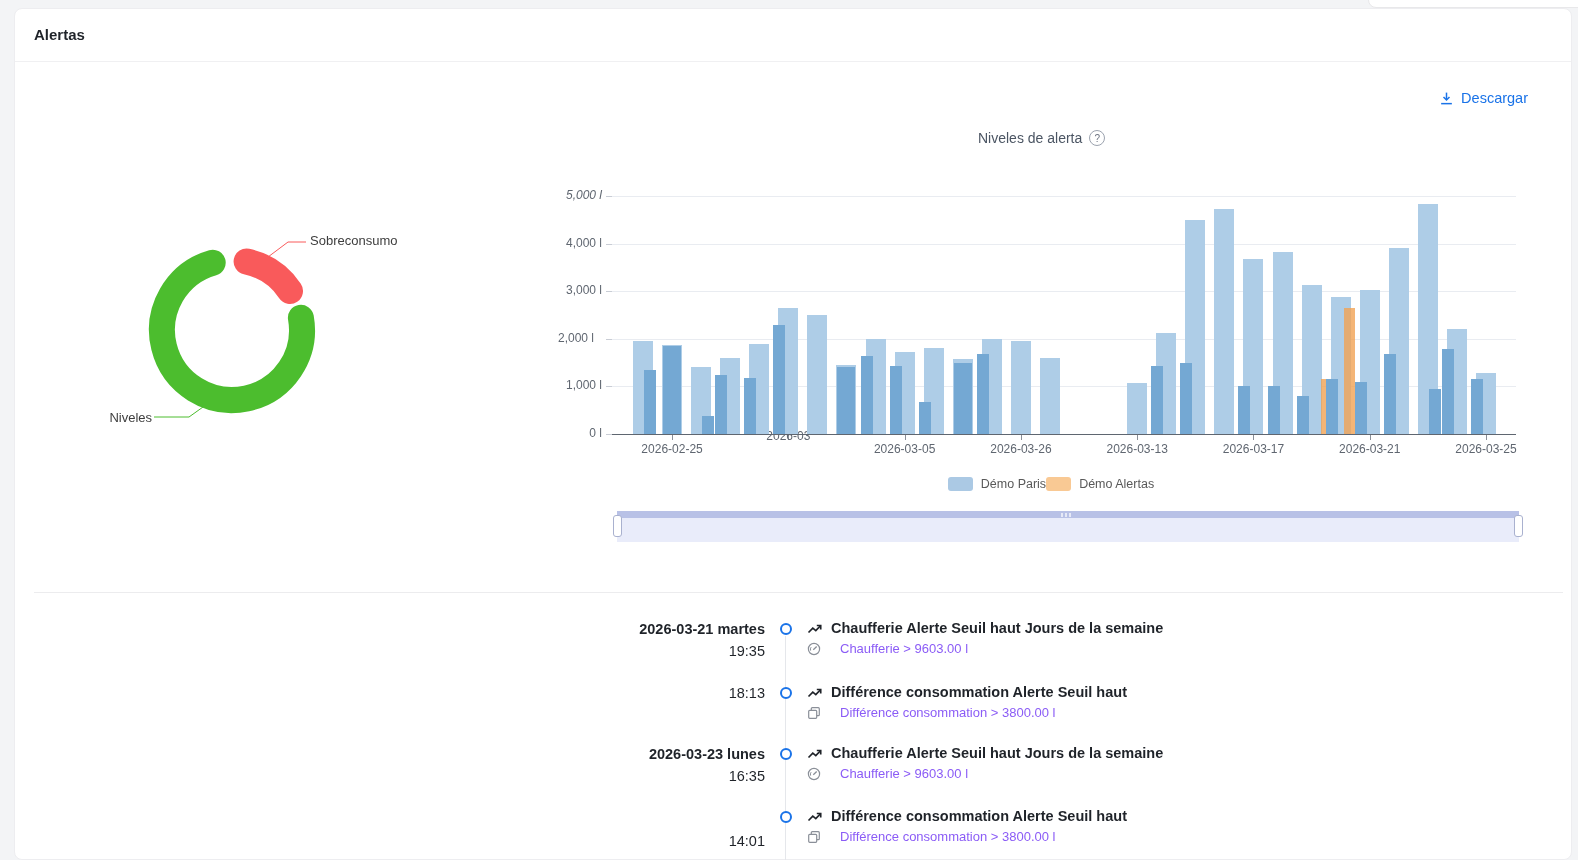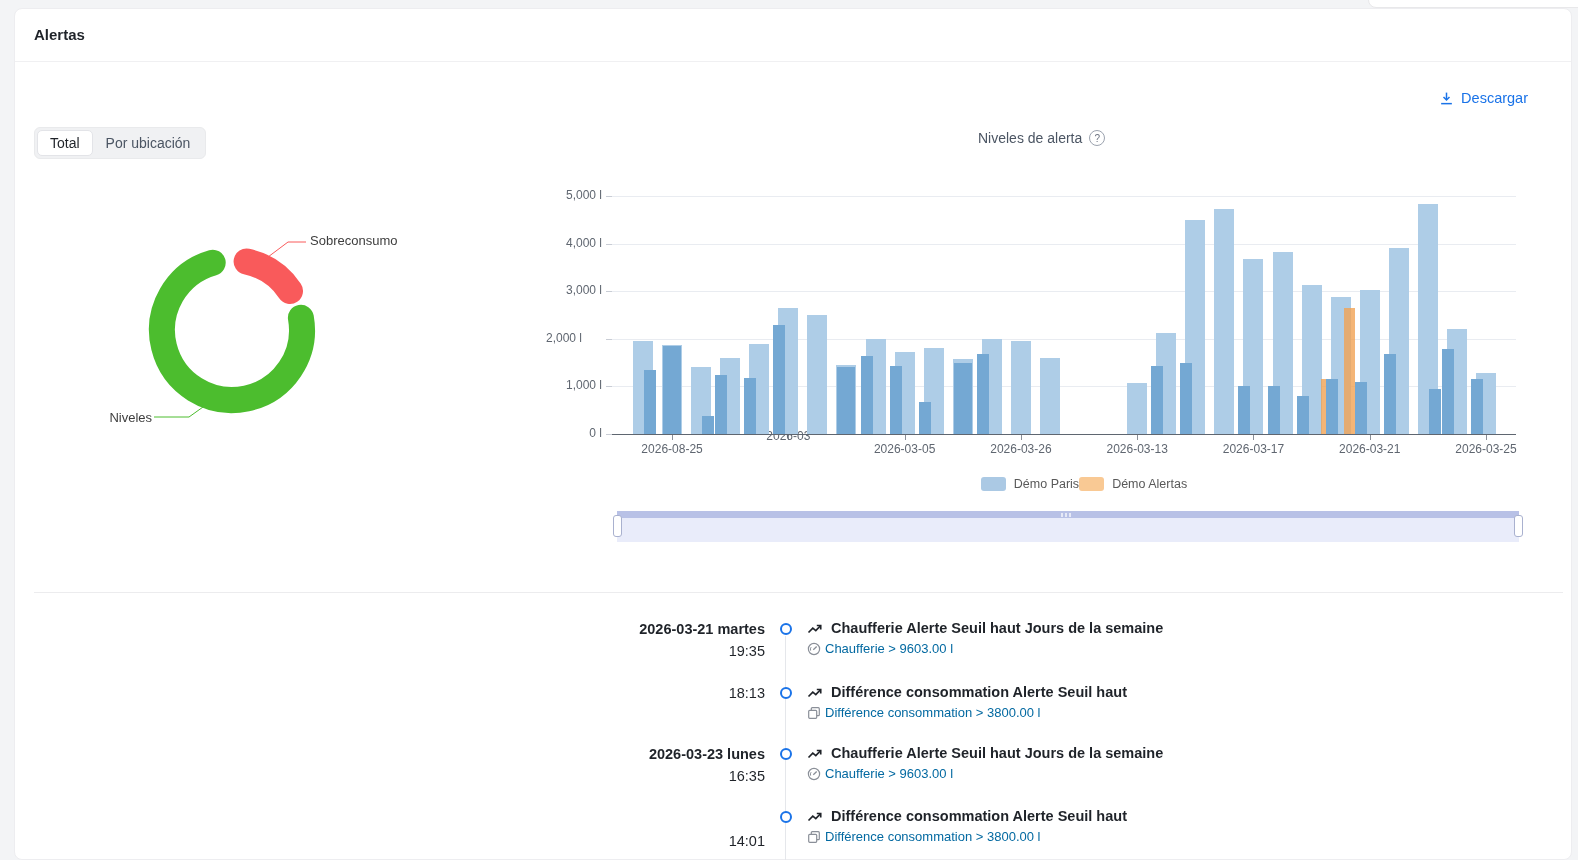--- a/index.html
+++ b/index.html
@@ -31,21 +31,21 @@
           font-size:10px; color:#6b7280; display:flex; align-items:center; justify-content:center; cursor:pointer; }
 
   .gridline { position:absolute; height:1px; background:#e9ecf1; }
   .axis-line { position:absolute; height:1px; background:#5f6670; }
   .bar { position:absolute; }
   .axis-label { position:absolute; font-size:12px; color:#5f6670; }
   .ylab { text-align:right; }
   .xlab { text-align:center; }
   .tickmark { position:absolute; background:#8a8f98; }
 
-  .legend { position:absolute; left:632px; top:477px; width:904px; display:flex; justify-content:center; z-index:2; }
+  .legend { position:absolute; left:599px; top:477px; width:904px; display:flex; justify-content:center; z-index:2; }
   .legend-item { display:flex; align-items:center; gap:8px; cursor:pointer; }
   .legend-swatch { width:25px; height:14px; border-radius:3px; }
   .legend-label { font-size:12.5px; color:#595959; }
 
   .dz { position:absolute; left:617px; top:511px; width:902px; height:31px; z-index:2; }
   .dz-bar { position:absolute; left:0; top:0; width:902px; height:7px; background:#b8c1e6; }
   .dz-body { position:absolute; left:0; top:7px; width:902px; height:24px; background:#e9ecfa; }
   .dz-grip { position:absolute; left:444px; top:1.5px; display:flex; gap:2px; }
   .dz-grip span { display:block; width:2px; height:4px; background:#e6e9f6; }
   .dz-handle { position:absolute; width:9px; height:22px; top:4px; background:#ffffff;
@@ -54,22 +54,22 @@
   .section-divider { position:absolute; left:34px; top:592px; width:1529px; height:1px; background:#ececee; }
 
   .tl-line { position:absolute; left:785px; top:636px; width:1px; height:224px; background:#e5e7eb; }
   .tl-node { position:absolute; left:780px; width:12px; height:12px; border:2px solid #1a73e8;
           background:#fff; border-radius:50%; z-index:2; }
   .tl-date { position:absolute; left:470px; width:295px; text-align:right; font-size:14.5px;
           font-weight:bold; color:#1f2329; }
   .tl-time { position:absolute; left:470px; width:295px; text-align:right; font-size:14.5px; color:#1f2329; }
   .tl-title { position:absolute; left:807px; display:flex; align-items:center; gap:9px;
           font-size:14.5px; font-weight:bold; color:#1f2329; }
-  .tl-sub { position:absolute; left:807px; display:flex; align-items:center; gap:4px;
-          font-size:13px; color:#0369a1; }
+  .tl-sub { position:absolute; left:807px; display:flex; align-items:center; gap:19px;
+          font-size:13px; color:#8b5cf6; }
 </style>
 </head>
 <body>
 
 <div id="root">
   <div class="top-sliver"></div>
   <div class="card"></div>
 
   <div class="card-title">Alertas</div>
   <div class="header-divider"></div>
@@ -78,24 +78,20 @@
     <span style="display:flex;">
       <svg width="15" height="15" viewBox="0 0 14 14" fill="none">
         <path d="M7 1.5 V8" stroke="#1a73e8" stroke-width="1.4"></path>
         <path d="M4.2 5.6 L7 8.4 L9.8 5.6" stroke="#1a73e8" stroke-width="1.4" fill="none"></path>
         <path d="M2 11.8 H12" stroke="#1a73e8" stroke-width="1.4"></path>
       </svg>
     </span>
     <span>Descargar</span>
   </div>
 
-  <div class="tabs">
-    <div class="tab active">Total</div>
-    <div class="tab">Por ubicación</div>
-  </div>
 
   <svg style="position:absolute; left:90px; top:225px; z-index:2;" width="330" height="215" viewBox="0 0 330 215" fill="none">
     <path d="M 210.9 92.8 A 70 70 0 1 1 122.7 37.7" stroke="#4cbd2e" stroke-width="26" stroke-linecap="round"></path>
     <path d="M 156.6 36.5 A 70 70 0 0 1 200.0 65.9" stroke="#f95a5b" stroke-width="26" stroke-linecap="round"></path>
     <polyline points="178,32 198,17 216,17" stroke="#f95a5b" stroke-width="1"></polyline>
     <polyline points="120,177 99,192 64,192" stroke="#4cbd2e" stroke-width="1"></polyline>
   </svg>
   <div class="donut-label" style="left:310px; top:233px; z-index:2;">Sobreconsumo</div>
   <div class="donut-label" style="left:60px; top:410px; width:92px; text-align:right; z-index:2;">Niveles</div>
 
@@ -105,33 +101,33 @@
   </div>
 
   <div id="bar-chart" style="position:absolute; left:0; top:0; width:1578px; height:860px; z-index:1; pointer-events:none;">
       <div class="tickmark" style="left:606px; top:434px; width:6px; height:1px; background:#c9cdd5;"></div>
       <div class="axis-label ylab" style="left:540px; top:426px; width:62px;">0 l</div>
       <div class="gridline" style="left:612px; top:386.4px; width:904px;"></div>
       <div class="tickmark" style="left:606px; top:386.4px; width:6px; height:1px; background:#c9cdd5;"></div>
       <div class="axis-label ylab" style="left:540px; top:378.4px; width:62px;">1,000 l</div>
       <div class="gridline" style="left:612px; top:338.8px; width:904px;"></div>
       <div class="tickmark" style="left:606px; top:338.8px; width:6px; height:1px; background:#c9cdd5;"></div>
-      <div class="axis-label ylab" style="left:520px; top:330.8px; width:62px;">2,000 l</div>
+      <div class="axis-label ylab" style="left:532px; top:330.8px; width:62px;">2,000 l</div>
       <div class="gridline" style="left:612px; top:291.2px; width:904px;"></div>
       <div class="tickmark" style="left:606px; top:291.2px; width:6px; height:1px; background:#c9cdd5;"></div>
       <div class="axis-label ylab" style="left:540px; top:283.2px; width:62px;">3,000 l</div>
       <div class="gridline" style="left:612px; top:243.6px; width:904px;"></div>
       <div class="tickmark" style="left:606px; top:243.6px; width:6px; height:1px; background:#c9cdd5;"></div>
       <div class="axis-label ylab" style="left:540px; top:235.6px; width:62px;">4,000 l</div>
       <div class="gridline" style="left:612px; top:195.99999999999997px; width:904px;"></div>
       <div class="tickmark" style="left:606px; top:195.99999999999997px; width:6px; height:1px; background:#c9cdd5;"></div>
-      <div class="axis-label ylab" style="left:540px; top:187.99999999999997px; width:62px;">5,000 l</div>
+      <div class="axis-label ylab" style="left:540px; top:187.99999999999997px; width:62px;font-style:italic;">5,000 l</div>
       <div class="axis-line" style="left:612px; top:434px; width:904px;"></div>
       <div class="tickmark" style="left:672.07px; top:435px; width:1px; height:5px;"></div>
-      <div class="axis-label xlab" style="left:617.07px; top:442px; width:110px;">2026-08-25</div>
+      <div class="axis-label xlab" style="left:617.07px; top:442px; width:110px;">2026-02-25</div>
       <div class="tickmark" style="left:788.35px; top:435px; width:1px; height:5px;"></div>
       <div class="axis-label xlab" style="left:733.35px; top:429px; width:110px;">2026-03</div>
       <div class="tickmark" style="left:904.63px; top:435px; width:1px; height:5px;"></div>
       <div class="axis-label xlab" style="left:849.63px; top:442px; width:110px;">2026-03-05</div>
       <div class="tickmark" style="left:1020.9100000000001px; top:435px; width:1px; height:5px;"></div>
       <div class="axis-label xlab" style="left:965.9100000000001px; top:442px; width:110px;">2026-03-26</div>
       <div class="tickmark" style="left:1137.19px; top:435px; width:1px; height:5px;"></div>
       <div class="axis-label xlab" style="left:1082.19px; top:442px; width:110px;">2026-03-13</div>
       <div class="tickmark" style="left:1253.47px; top:435px; width:1px; height:5px;"></div>
       <div class="axis-label xlab" style="left:1198.47px; top:442px; width:110px;">2026-03-17</div>

